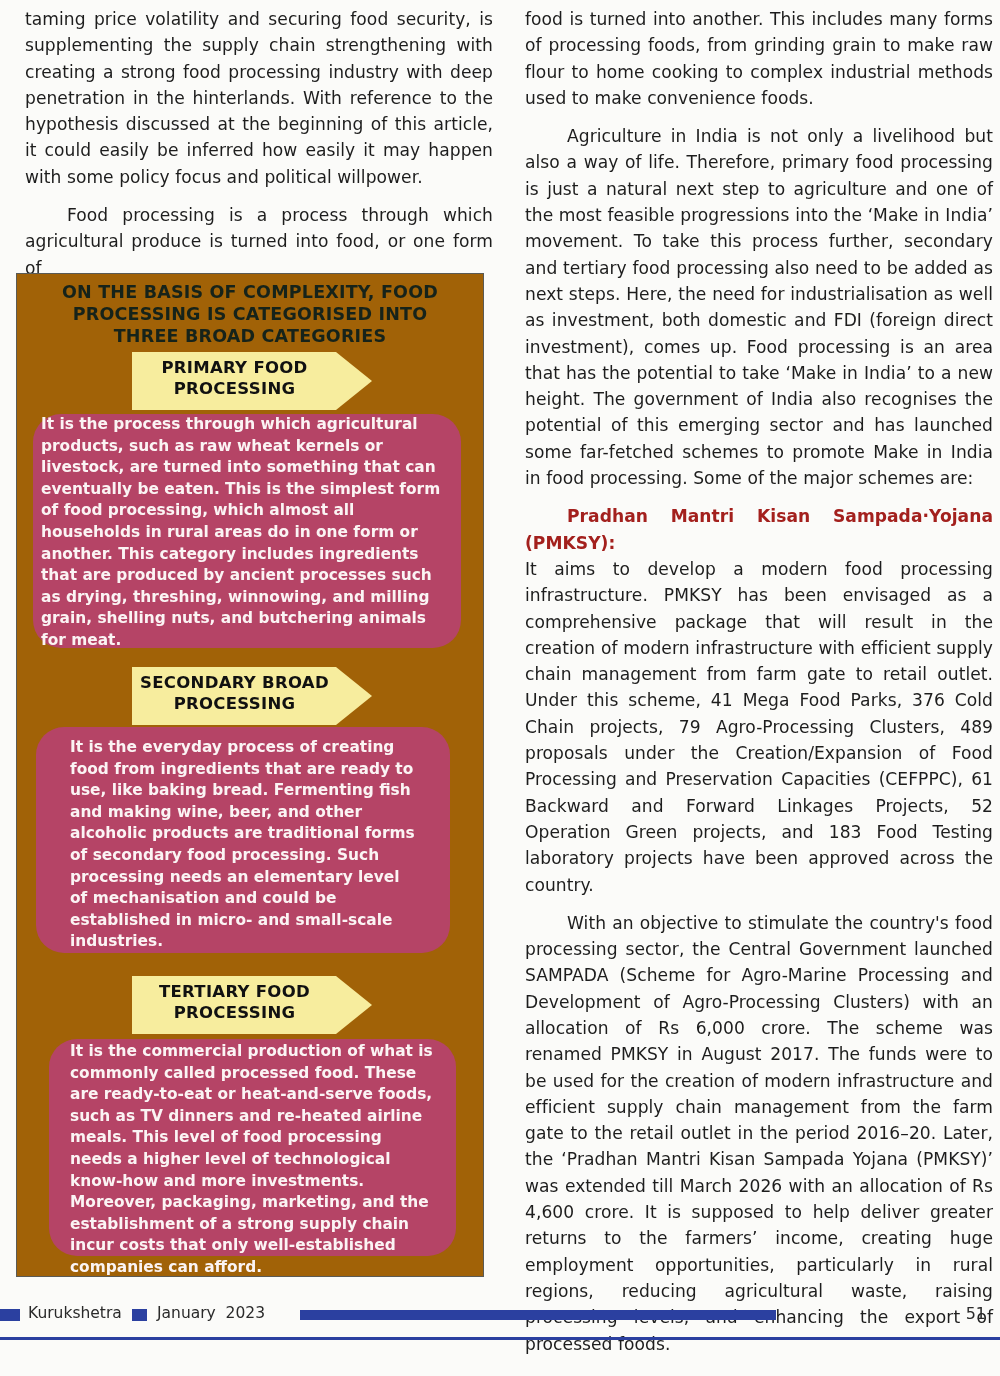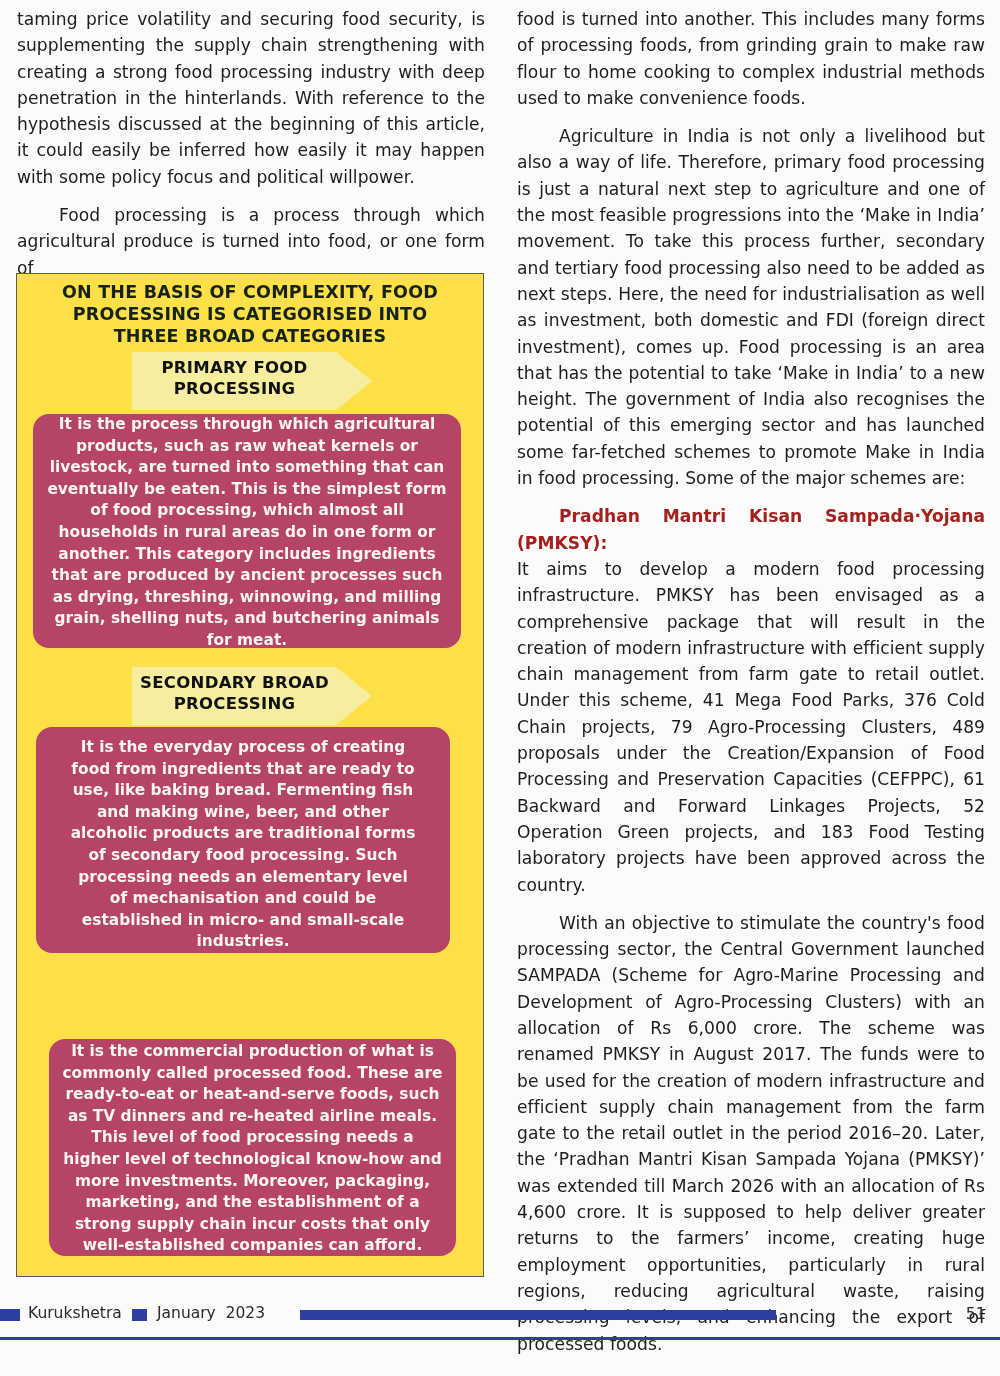--- a/index.html
+++ b/index.html
@@ -5,54 +5,54 @@
   html, body { margin: 0; padding: 0; }
   body {
     width: 1000px; height: 1376px; position: relative; overflow: hidden;
     background: #fbfbf9;
     font-family: "DejaVu Sans", "Liberation Sans", sans-serif;
     color: #1d1d1d;
   }
   .col {
     position: absolute; top: 6px;
     font-size: 17.1px; line-height: 26.3px;
-    text-align: justify; letter-spacing: 0.05px;
+    text-align: justify; letter-spacing: 0.05px; margin-left: 8px;
   }
   .col p { margin: 0; }
   .col-left { left: 17px; width: 468px; }
   .col-right { left: 517px; width: 468px; }
   .indent { text-indent: 42px; }
   .gap { margin-top: 12px !important; }
   .scheme-title { color: #a3201d; font-weight: bold; }
 
   .box {
     position: absolute; left: 16px; top: 273px; width: 468px; height: 1004px;
-    background: #fde047;
+    background: #a16207;
     border: 1.5px solid #5a5a55;
     box-sizing: border-box;
   }
   .box-title {
     position: absolute; top: 7px; left: 0; width: 100%;
     text-align: center; font-weight: bold; font-size: 17.5px; line-height: 22px;
     color: #16231a; letter-spacing: 0.2px;
   }
   .arrow {
     position: absolute; left: 115px; width: 240px; height: 58px;
     background: #f7ed9e;
     clip-path: polygon(0 0, 85% 0, 100% 50%, 85% 100%, 0 100%);
   }
   .arrow-text {
     position: absolute; left: 0; top: 6px; width: 205px; text-align: center;
     font-weight: bold; font-size: 16.5px; line-height: 20.5px; color: #111;
     letter-spacing: 0.3px;
   }
   .card {
     position: absolute; background: #b54466;
-    border-radius: 16px; color: #fbf4f4;
-    text-align: center; font-weight: bold;
+    border-radius: 28px; color: #fbf4f4;
+    text-align: left; font-weight: bold;
     font-size: 15.4px; line-height: 21.6px;
     box-sizing: border-box; padding: 0 8px;
   }
 
   .footer-rule {
     position: absolute; left: 0; top: 1337px; width: 1000px; height: 3px;
     background: #2b40a0;
   }
   .footer {
     position: absolute; left: 0; top: 1302px; width: 1000px; height: 24px;
@@ -81,21 +81,24 @@
     <div>It is the process through which agricultural products, such as raw wheat kernels or livestock, are turned into something that can eventually be eaten. This is the simplest form of food processing, which almost all households in rural areas do in one form or another. This category includes ingredients that are produced by ancient processes such as drying, threshing, winnowing, and milling grain, shelling nuts, and butchering animals for meat.</div>
   </div>
 
   <div class="arrow" style="top:393px;">
     <div class="arrow-text">SECONDARY BROAD PROCESSING</div>
   </div>
   <div class="card" style="left:19px; top:453px; width:414px; height:226px; padding:10px 34px 0;">
     <div>It is the everyday process of creating food from ingredients that are ready to use, like baking bread. Fermenting fish and making wine, beer, and other alcoholic products are traditional forms of secondary food processing. Such processing needs an elementary level of mechanisation and could be established in micro- and small-scale industries.</div>
   </div>
 
-  <div class="card" style="left:32px; top:765px; width:407px; height:217px; padding:2px 12px 0;">
+  <div class="arrow" style="top:702px;">
+    <div class="arrow-text">TERTIARY FOOD PROCESSING</div>
+  </div>
+  <div class="card" style="left:32px; top:765px; width:407px; height:217px; padding:2px 21px 0;">
     <div>It is the commercial production of what is commonly called processed food. These are ready-to-eat or heat-and-serve foods, such as TV dinners and re-heated airline meals. This level of food processing needs a higher level of technological know-how and more investments. Moreover, packaging, marketing, and the establishment of a strong supply chain incur costs that only well-established companies can afford.</div>
   </div>
 </div>
 
 <div class="col col-right">
   <p>food is turned into another. This includes many forms of processing foods, from grinding grain to make raw flour to home cooking to complex industrial methods used to make convenience foods.</p>
   <p class="indent gap">Agriculture in India is not only a livelihood but also a way of life. Therefore, primary food processing is just a natural next step to agriculture and one of the most feasible progressions into the ‘Make in India’ movement. To take this process further, secondary and tertiary food processing also need to be added as next steps. Here, the need for industrialisation as well as investment, both domestic and FDI (foreign direct investment), comes up. Food processing is an area that has the potential to take ‘Make in India’ to a new height. The government of India also recognises the potential of this emerging sector and has launched some far-fetched schemes to promote Make in India in food processing. Some of the major schemes are:</p>
   <p class="indent gap">
     <span class="scheme-title">Pradhan Mantri Kisan Sampada·Yojana (PMKSY):</span>
   </p>

